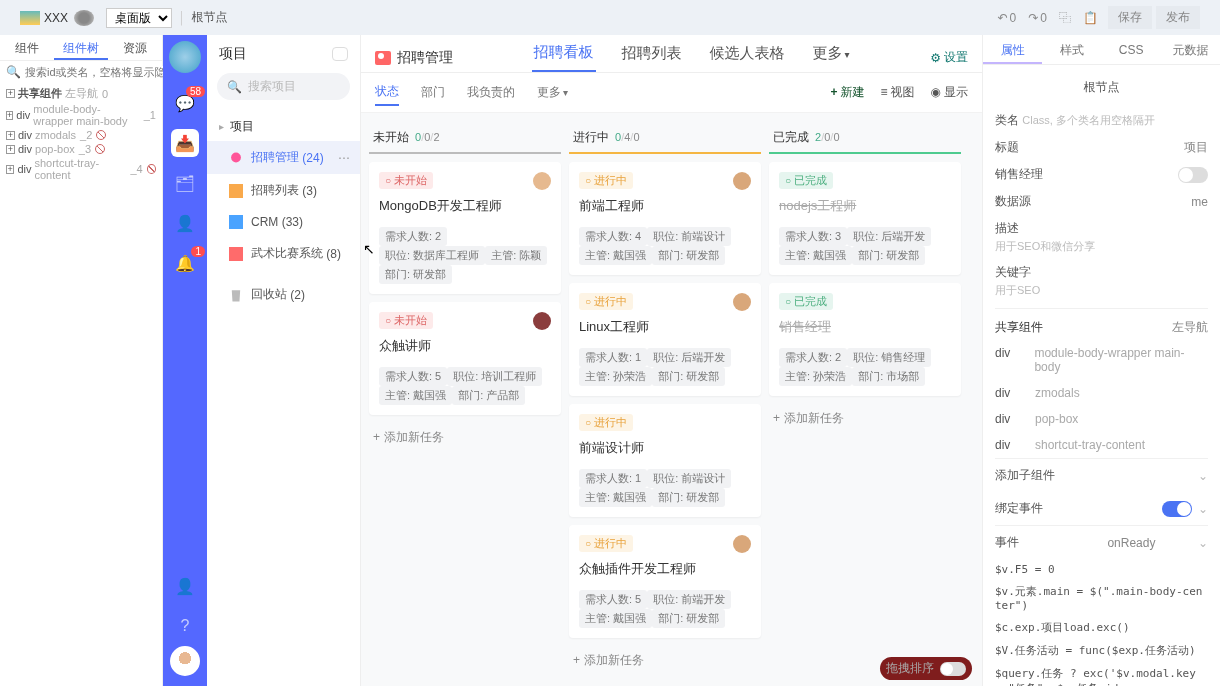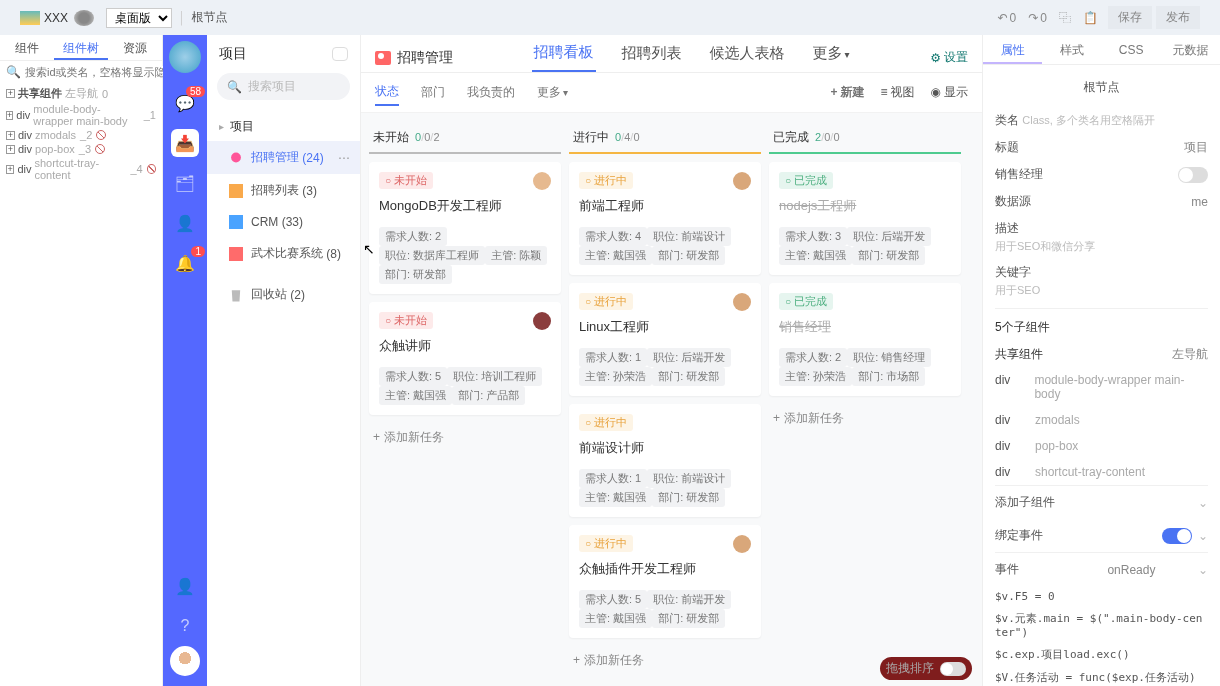--- a/index.html
+++ b/index.html
@@ -73,21 +73,21 @@
 .chead .more::after { content:"▾"; margin-left:2px; font-size:10px; }
 .chead .settings { color:#0f766e; display:flex; align-items:center; }
 .chead .settings::before { content:"⚙"; margin-right:3px; }
 
 .csub { display:flex; align-items:center; padding:6px 14px; border-bottom:1px solid #f2f2f2; font-size:12px; }
 .csub .sub { margin-right:22px; color:#777; cursor:pointer; padding:4px 0; }
 .csub .sub.active { color:#4a73f3; border-bottom:2px solid #4a73f3; }
 .csub .sub.more::after { content:"▾"; margin-left:2px; font-size:10px; }
 .csub .spacer { flex:1; }
 .csub .act { margin-left:16px; color:#555; cursor:pointer; }
-.csub .act.primary { color:#737373;font-weight:bold; }
+.csub .act.primary { color:#14532d; }
 .csub .act::before { margin-right:3px; }
 .csub .a-new::before { content:"+"; font-weight:bold; }
 .csub .a-view::before { content:"≡"; }
 .csub .a-disp::before { content:"◉"; }
 
 .board { flex:1; display:flex; padding:10px 8px; gap:8px; overflow-x:auto; background:#f8f9fa; min-height:0; position:relative; }
 .col { width:192px; flex-shrink:0; display:flex; flex-direction:column; }
 .colhead { padding:6px 4px; display:flex; align-items:baseline; }
 .colhead .name { font-weight:500; }
 .colhead .nums { margin-left:6px; font-size:11px; }
@@ -410,21 +410,20 @@
         </div>
         <div class="field inline">
           <label>数据源</label>
           <span class="val">me</span>
         </div>
         <div class="field"><label>描述</label>
           <div class="hint">用于SEO和微信分享</div></div>
         <div class="field"><label>关键字</label>
           <div class="hint">用于SEO</div></div>
         <div class="sep"></div>
-        <div>5个子组件</div>
         <div class="field inline">
           <span>共享组件</span>
           <span class="val">左导航</span>
         </div>
         <div class="childlist" id="childlist">
             <div class="row">
               <span class="t">div</span>
               <span class="n">module-body-wrapper main-body</span>
             </div>
             <div class="row">

